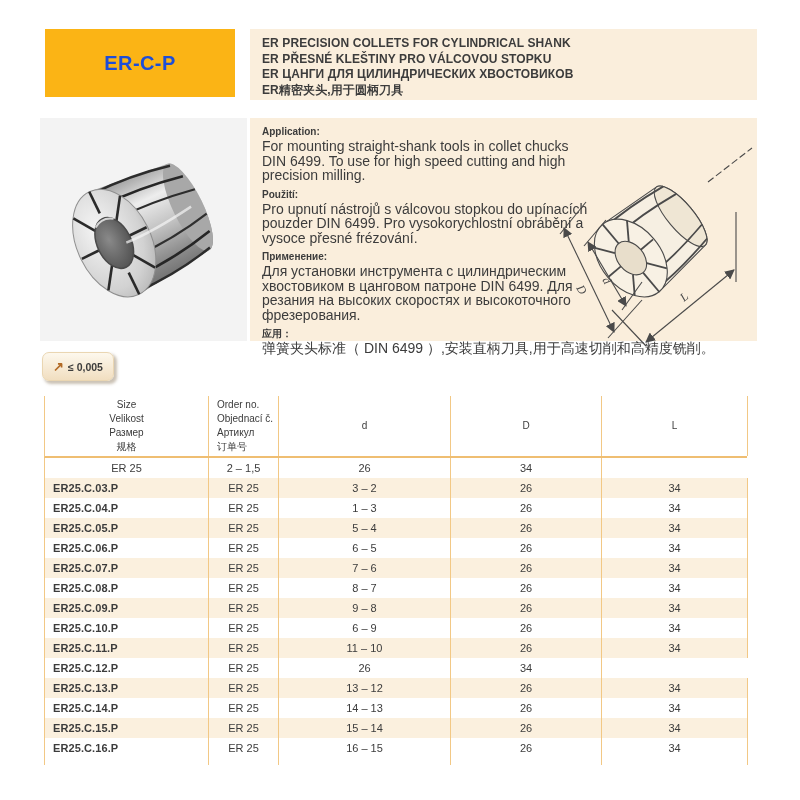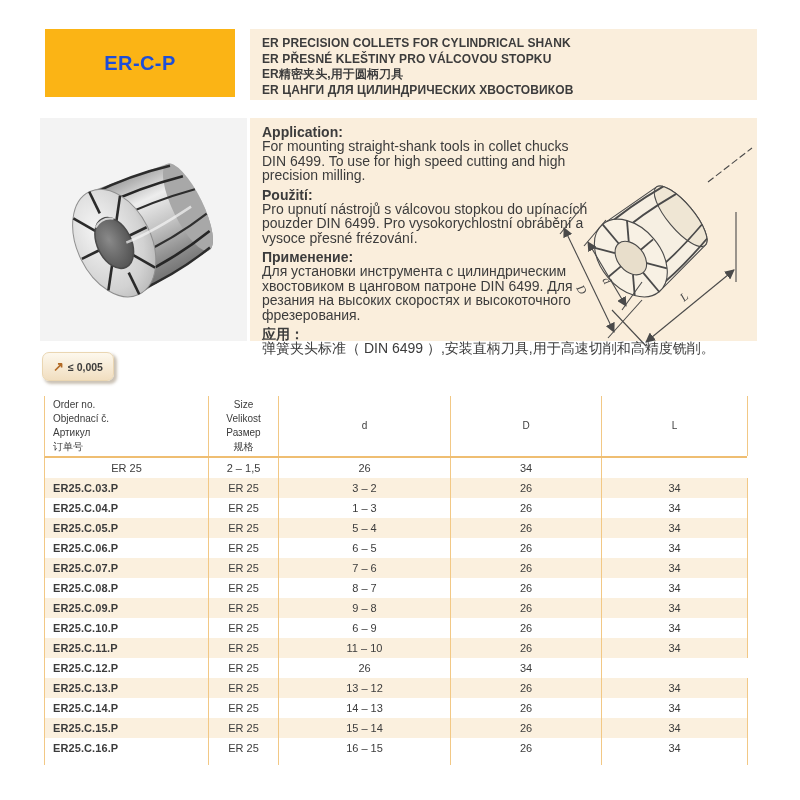--- a/index.html
+++ b/index.html
@@ -18,21 +18,21 @@
   .header-box{position:absolute;left:250px;top:29px;width:507px;height:71px;background:var(--beige,#FAEEDC);
     padding:7px 0 0 12px;}
   .header-line{font-size:12px;font-weight:bold;line-height:15.5px;letter-spacing:.1px;}
 
   .photo-panel{position:absolute;left:40px;top:118px;width:207px;height:223px;background:var(--photo-bg,#F3F3F3);}
   .photo{position:absolute;left:16px;top:24px;}
 
   .app-panel{position:absolute;left:250px;top:118px;width:507px;height:223px;background:var(--beige,#FAEEDC);}
   .app-text{position:absolute;left:12px;top:7px;width:326px;}
   .app-section{margin-bottom:5px;}
-  .app-label{font-weight:bold;font-size:14px;line-height:14px;}
+  .app-label{font-weight:bold;font-size:10px;line-height:14px;}
   .app-body{font-size:14px;line-height:14.5px;}
   .app-body.nowrap{white-space:nowrap;}
   .diagram{position:absolute;right:2px;top:24px;}
 
   .badge{position:absolute;left:42px;top:352px;width:72px;height:29px;border-radius:7px;
     background:linear-gradient(#FDF8ED,#F1DEC0);border:1px solid #EAD6B2;
     box-shadow:2.5px 2.5px 3px rgba(140,120,90,.45);
     display:flex;align-items:center;justify-content:center;gap:4px;}
   .badge .arrow{color:var(--accent,#B26A26);font-weight:bold;font-size:13px;line-height:13px;}
   .badge .val{font-size:10.5px;font-weight:bold;}
@@ -61,22 +61,22 @@
 
 <div class="page">
 
   <div class="title-box">
     <span>ER-C-P</span>
   </div>
 
   <div class="header-box" id="titles">
       <div class="header-line">ER PRECISION COLLETS FOR CYLINDRICAL SHANK</div>
       <div class="header-line">ER PŘESNÉ KLEŠTINY PRO VÁLCOVOU STOPKU</div>
+      <div class="header-line">ER ЦАНГИ ДЛЯ ЦИЛИНДРИЧЕСКИХ ХВОСТОВИКОВ</div>
       <div class="header-line">ER精密夹头,用于圆柄刀具</div>
-      <div class="header-line">ER ЦАНГИ ДЛЯ ЦИЛИНДРИЧЕСКИХ ХВОСТОВИКОВ</div>
     </div>
 
   <div class="photo-panel">
     <svg class="photo" width="175" height="175" viewBox="0 0 175 175">
       <defs>
         <linearGradient id="bodyG" x1="0" y1="0" x2="0" y2="1">
           <stop offset="0" stop-color="#9a9a9a"></stop>
             <stop offset="0.28" stop-color="#ededed"></stop>
           <stop offset="0.55" stop-color="#c2c2c2"></stop>
             <stop offset="0.8" stop-color="#8f8f8f"></stop>
@@ -185,28 +185,28 @@
     </svg>
   </div>
 
   <div class="badge">
     <span class="arrow">↗</span>
     <span class="val">≤ 0,005</span>
   </div>
 
   <div class="dtable">
     <div class="thead" id="thead">
+        <div class="th top center">Size
+Velikost
+Размер
+规格</div>
         <div class="th top left">Order no.
 Objednací č.
 Артикул
 订单号</div>
-        <div class="th top center">Size
-Velikost
-Размер
-规格</div>
         <div class="th mid center">d</div>
         <div class="th mid center">D</div>
         <div class="th mid center">L</div>
       </div>
     <div id="tbody">
         <div class="tr">
           <div class="td">ER 25</div>
           <div class="td">2 – 1,5</div>
           <div class="td">26</div>
           <div class="td">34</div>

